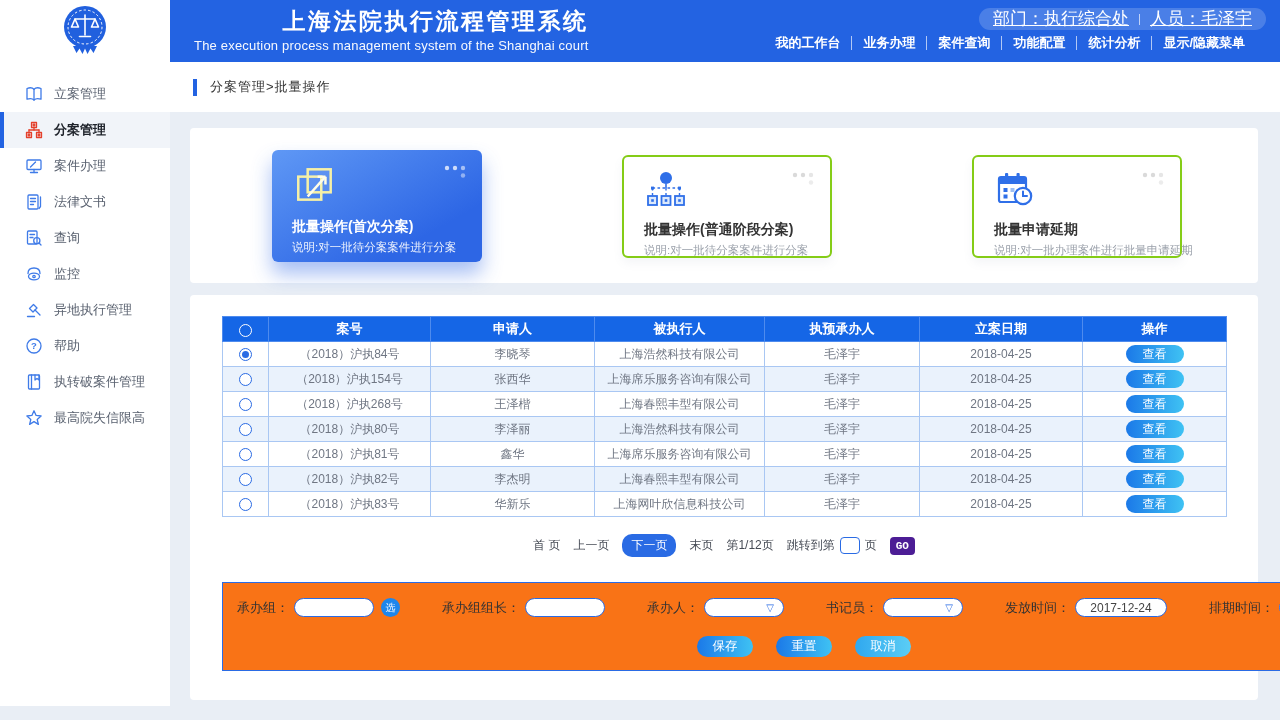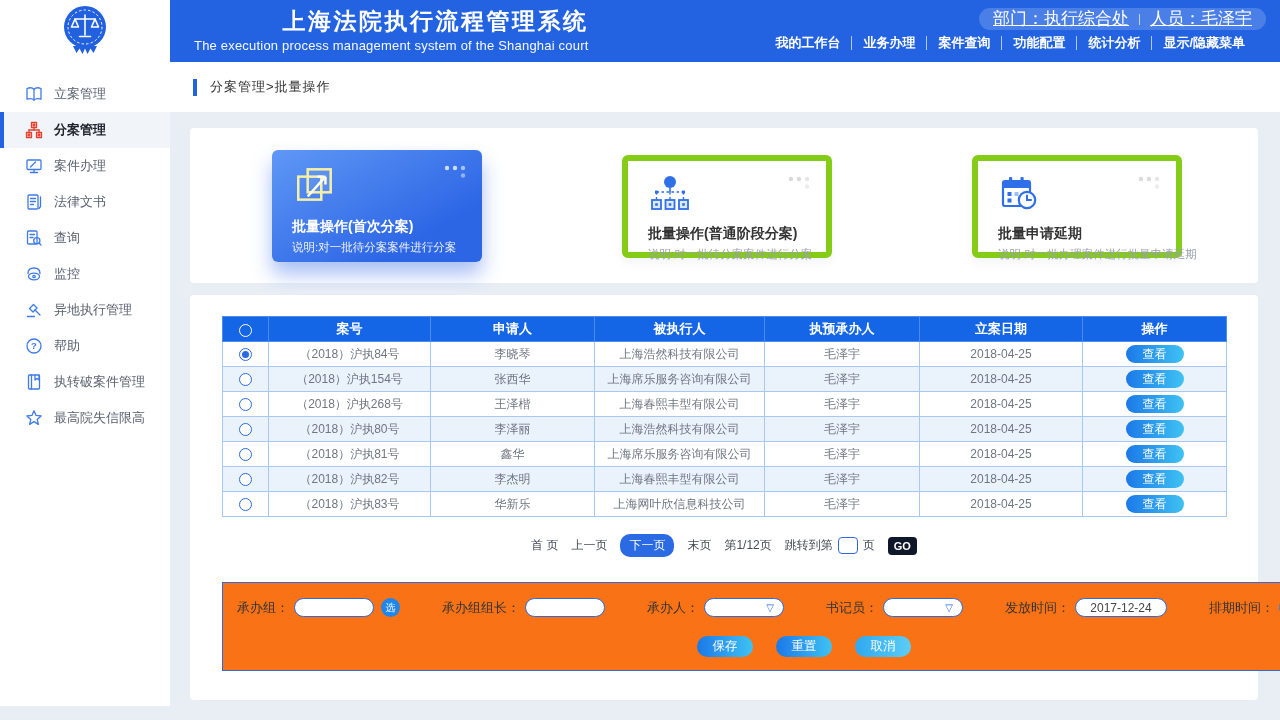--- a/index.html
+++ b/index.html
@@ -35,21 +35,21 @@
 
   
   .crumbbar { position:absolute; left:170px; top:62px; width:1110px; height:50px; background:#fff;
     display:flex; align-items:center; }
   .crumb-accent { width:4px; height:17px; background:#2363E2; margin-left:23px; margin-right:13px; }
   .crumb-text { font-size:13px; color:#333; letter-spacing:1px; }
 
   
   .cards-panel { position:absolute; left:190px; top:128px; width:1068px; height:155px; background:#fff; border-radius:4px; }
   .card { position:absolute; top:27px; width:210px; height:103px; border-radius:6px; cursor:pointer; }
-  .card.white { background:#fff; border:6px solid #84cc16; box-shadow:0 5px 10px rgba(120,130,150,.08); }
+  .card.white { background:#fff; border:2px solid #84cc16; box-shadow:0 5px 10px rgba(120,130,150,.08); }
   .card.c1 { top:22px; height:112px; background:linear-gradient(150deg,#5F98F5 0%,#2D66E5 75%);
     box-shadow:0 12px 20px rgba(45,102,229,.42); }
   .card.c1 { left:82px; } .card.c2 { left:432px; } .card.c3 { left:782px; }
   .card-icon { position:absolute; left:20px; top:12px; }
   .card-title { position:absolute; left:20px; top:64px; font-size:14px; font-weight:bold; color:#333; white-space:nowrap; }
   .card-desc  { position:absolute; left:20px; top:86px; font-size:11.5px; color:#9AA0AA; white-space:nowrap; }
   .card.c1 .card-title { color:#fff; top:68px; }
   .card.c1 .card-desc  { color:rgba(255,255,255,.92); top:90px; }
   .card-dots { position:absolute; right:14px; top:14px; }
 
@@ -72,22 +72,22 @@
     font-family:"Liberation Sans",sans-serif; }
 
   
   .pagination { position:absolute; left:0; right:0; top:239px; display:flex; justify-content:center;
     align-items:center; gap:13px; font-size:12px; color:#464b55; }
   .pg { cursor:pointer; }
   .pg.next { background:#2A6BE4; color:#fff; border-radius:10px; padding:3px 9px; }
   .jump { display:flex; align-items:center; gap:5px; }
   .jump-input { width:20px; height:17px; border:1px solid #2A6BE4; border-radius:4px; outline:none;
     font-size:11px; text-align:center; }
-  .go-btn { background:#0f172a; color:#fff; border:none; border-radius:4px; height:18px; padding:0 6px;
-    font-size:11px; font-weight:bold; cursor:pointer; font-family:Liberation Sans, sans-serif; }
+  .go-btn { background:#4c1d95; color:#fff; border:none; border-radius:4px; height:18px; padding:0 6px;
+    font-size:11px; font-weight:bold; cursor:pointer; font-family:Liberation Mono, monospace; }
 
   
   .form-box { position:absolute; left:32px; top:287px; width:1164px; height:89px; border:1px solid #2A6BE4; background:#f97316;padding-left:19px; }
   .form-row { position:absolute; left:14px; right:14px; top:15px; display:flex; align-items:center;
     justify-content:space-between; font-size:13px; color:#333; }
   .ffield { display:flex; align-items:center; gap:5px; white-space:nowrap; }
   .pill-input { width:80px; height:19px; border:1px solid #2A6BE4; border-radius:10px; background:#fff;
     display:inline-flex; align-items:center; justify-content:center; font-size:12px; color:#444; cursor:text; }
   .pill-input.date { width:92px; cursor:pointer; }
   .pill-input.select { justify-content:flex-end; padding-right:9px; cursor:pointer; }

